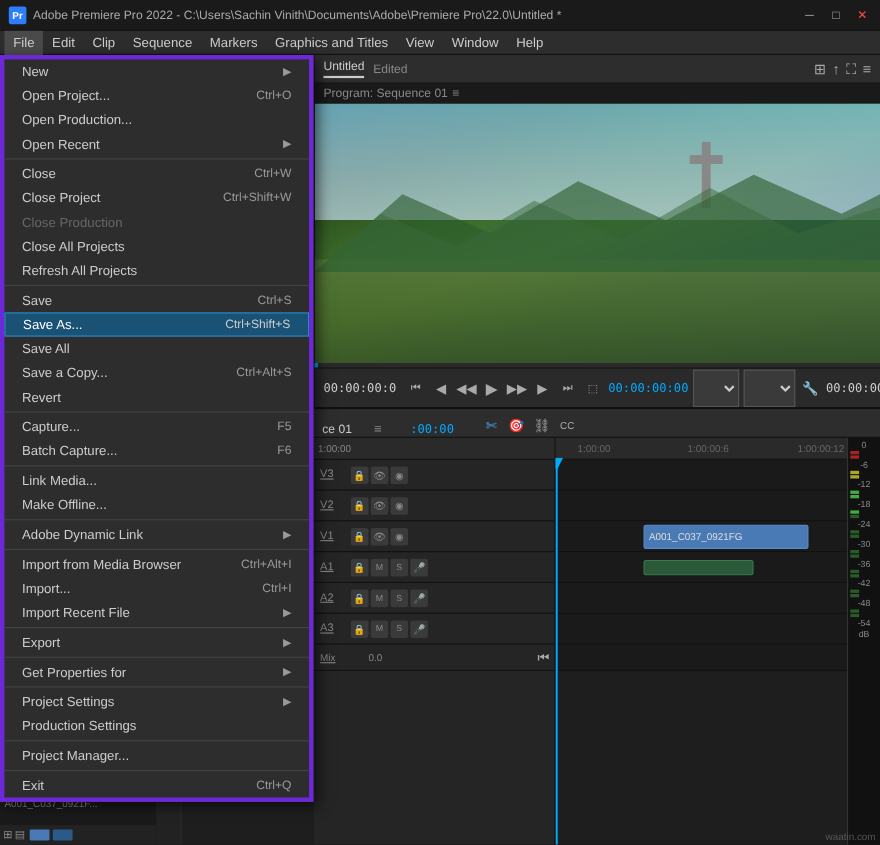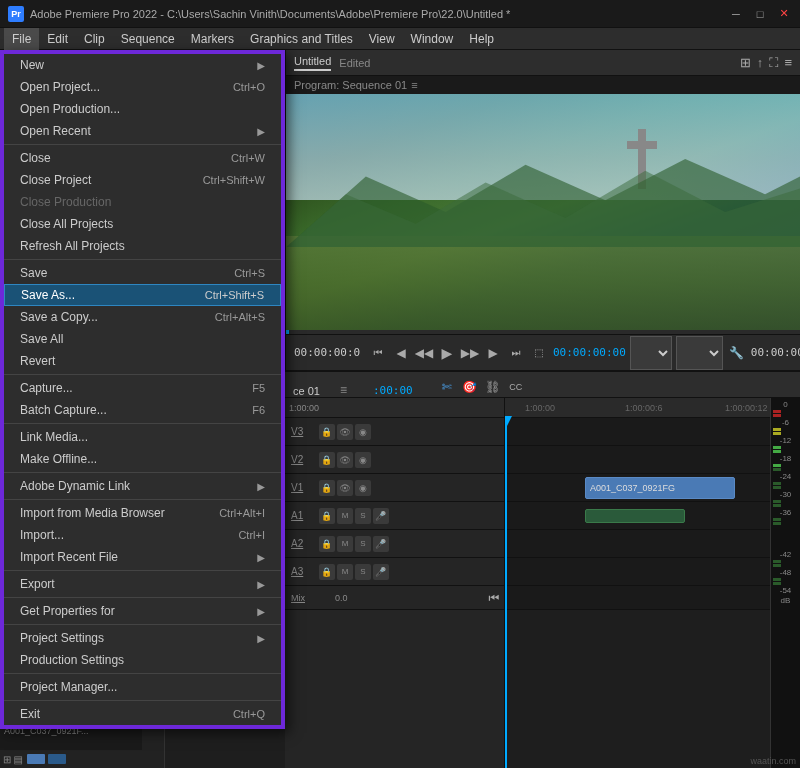--- a/index.html
+++ b/index.html
@@ -508,25 +508,25 @@
     <div class="dropdown-separator"></div>
     <div class="dropdown-item">
       <span>Save</span>
       <span class="shortcut">Ctrl+S</span>
     </div>
     <div class="dropdown-item highlighted">
       <span>Save As...</span>
       <span class="shortcut" style="color:#ccc;">Ctrl+Shift+S</span>
     </div>
     <div class="dropdown-item">
+      <span>Save All</span>
+    </div>
+    <div class="dropdown-item">
       <span>Save a Copy...</span>
       <span class="shortcut">Ctrl+Alt+S</span>
-    </div>
-    <div class="dropdown-item">
-      <span>Save All</span>
     </div>
     <div class="dropdown-item">
       <span>Revert</span>
     </div>
     <div class="dropdown-separator"></div>
     <div class="dropdown-item">
       <span>Capture...</span>
       <span class="shortcut">F5</span>
     </div>
     <div class="dropdown-item">
@@ -783,21 +783,21 @@
           <div class="vu-bar"></div>
           <span style="font-size:8px;color:#888;text-align:center;">-24</span>
           <div class="vu-bar"></div>
           <div class="vu-bar"></div>
           <span style="font-size:8px;color:#888;text-align:center;">-30</span>
           <div class="vu-bar"></div>
           <div class="vu-bar"></div>
           <span style="font-size:8px;color:#888;text-align:center;">-36</span>
           <div class="vu-bar"></div>
           <div class="vu-bar"></div>
-          <span style="font-size:8px;color:#888;text-align:center;margin-top:24px;">-42</span>
+          <span style="font-size:8px;color:#888;text-align:center;">-42</span>
           <div class="vu-bar"></div>
           <div class="vu-bar"></div>
           <span style="font-size:8px;color:#888;text-align:center;">-48</span>
           <div class="vu-bar"></div>
           <div class="vu-bar"></div>
           <span style="font-size:8px;color:#888;text-align:center;">-54</span>
           <span style="font-size:8px;color:#888;text-align:center;">dB</span>
         </div>
       </div>
     </div>

